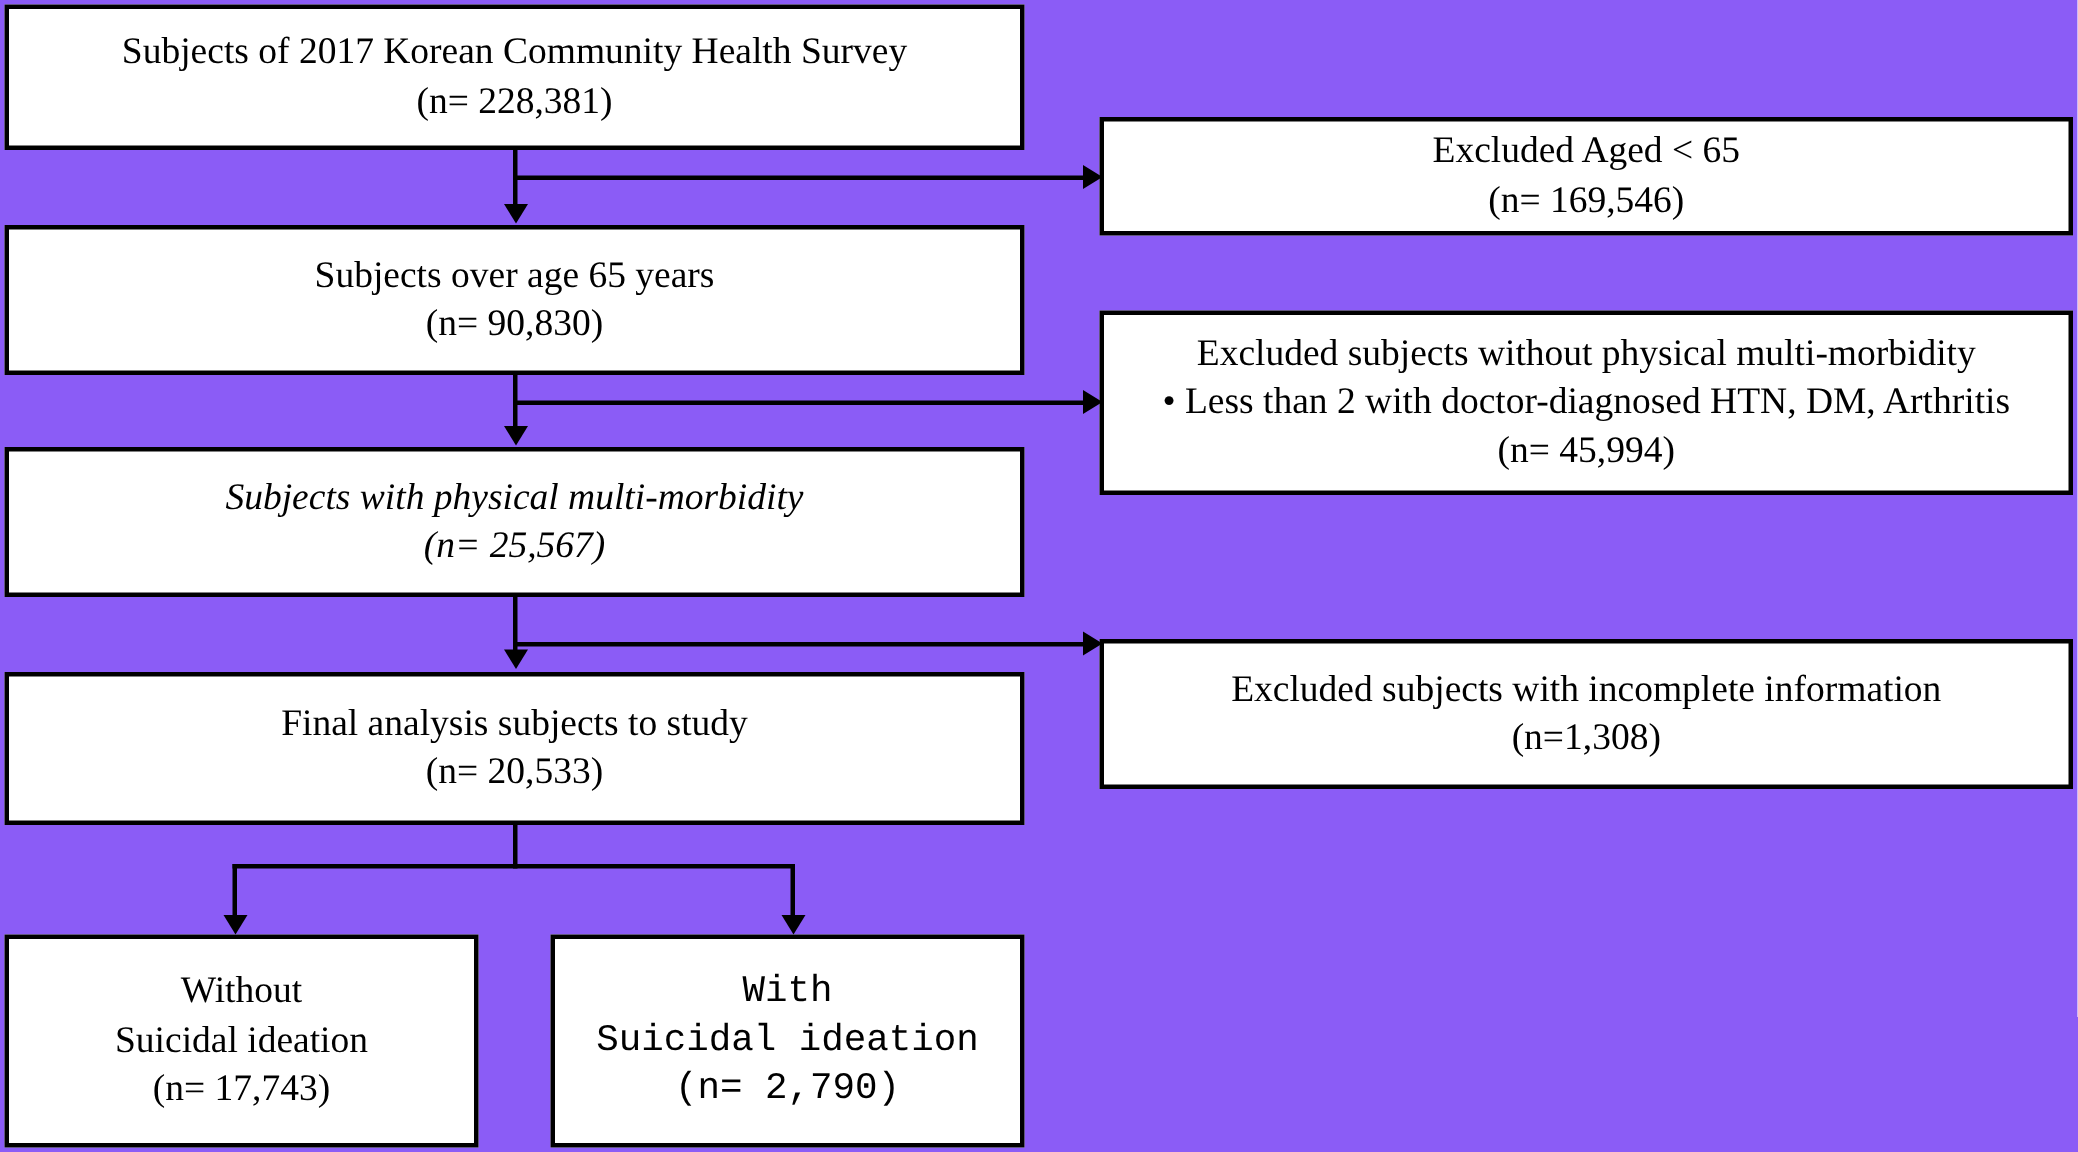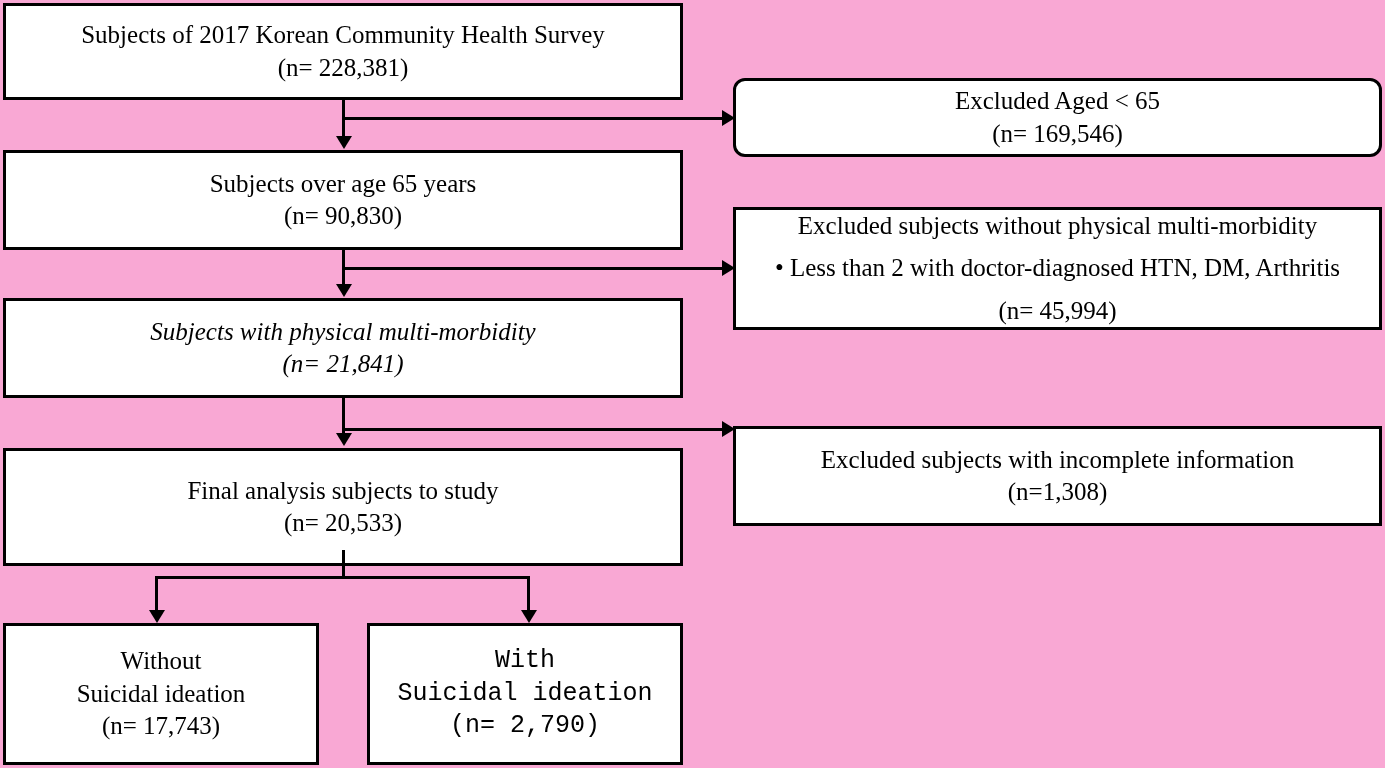--- a/index.html
+++ b/index.html
@@ -5,21 +5,21 @@
 <style>
   html, body {
     margin: 0;
     padding: 0;
     background: #ffffff;
   }
   #canvas {
     position: relative;
     width: 1385px;
     height: 768px;
-    background: #f9a8d4;
+    background: #8b5cf6;
     font-family: "Liberation Serif", "DejaVu Serif", serif;
     color: #000000;
     overflow: hidden;
   }
   .node {
     position: absolute;
     box-sizing: border-box;
     border: 3px solid #000000;
     background: #ffffff;
     display: flex;
@@ -72,46 +72,46 @@
     <span class="line">(n= 228,381)</span>
   </div>
 
   <div class="node" style="left:3px; top:150px; width:680px; height:100px;">
     <span class="line">Subjects over age 65 years</span>
     <span class="line">(n= 90,830)</span>
   </div>
 
   <div class="node" style="left:3px; top:298px; width:680px; height:100px;font-style:italic;">
     <span class="line">Subjects with physical multi-morbidity</span>
-    <span class="line">(n= 21,841)</span>
+    <span class="line">(n= 25,567)</span>
   </div>
 
-  <div class="node" style="left:3px; top:448px; width:680px; height:118px;">
+  <div class="node" style="left:3px; top:448px; width:680px; height:102px;">
     <span class="line">Final analysis subjects to study</span>
     <span class="line">(n= 20,533)</span>
   </div>
 
   <div class="node" style="left:3px; top:623px; width:316px; height:142px;text-align:right;">
     <span class="line">Without</span>
     <span class="line">Suicidal ideation</span>
     <span class="line">(n= 17,743)</span>
   </div>
 
   <div class="node" style="left:367px; top:623px; width:316px; height:142px;font-family:Liberation Mono, monospace;">
     <span class="line">With</span>
     <span class="line">Suicidal ideation</span>
     <span class="line">(n= 2,790)</span>
   </div>
 
-  <div class="node" style="left:733px; top:78px; width:649px; height:79px;border-radius:12px;">
+  <div class="node" style="left:733px; top:78px; width:649px; height:79px;">
     <span class="line">Excluded Aged  &lt; 65</span>
     <span class="line">(n= 169,546)</span>
   </div>
 
-  <div class="node" style="left:733px; top:207px; width:649px; height:123px;gap:10px;">
+  <div class="node" style="left:733px; top:207px; width:649px; height:123px;">
     <span class="line">Excluded subjects without physical multi-morbidity</span>
     <span class="line bullet">• Less than 2 with doctor-diagnosed HTN, DM, Arthritis</span>
     <span class="line">(n= 45,994)</span>
   </div>
 
   <div class="node" style="left:733px; top:378px; width:649px; height:100px;margin-top:48px;">
     <span class="line">Excluded subjects with incomplete information</span>
     <span class="line">(n=1,308)</span>
   </div>
 

